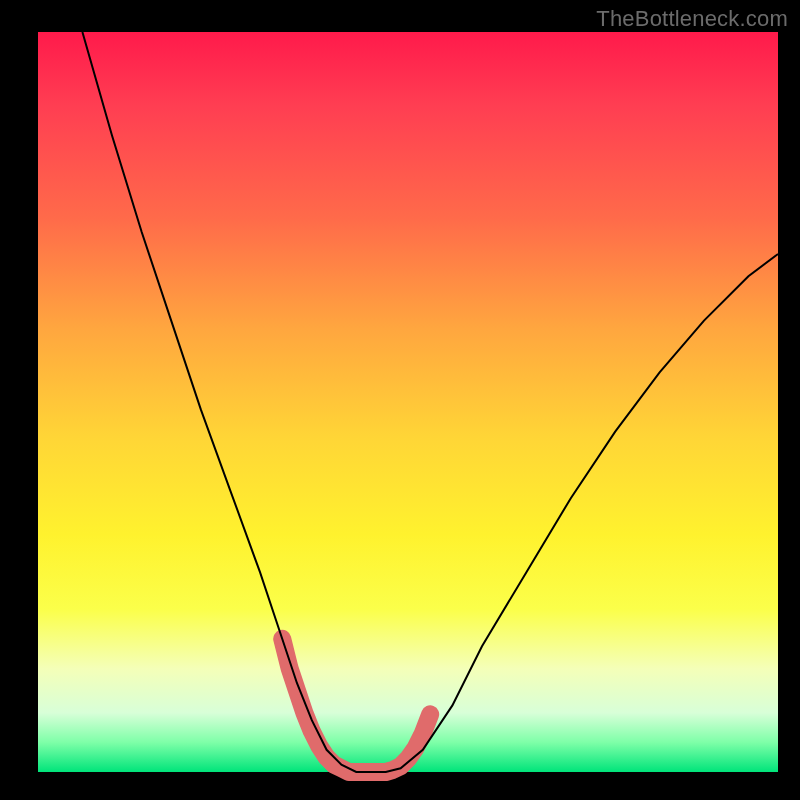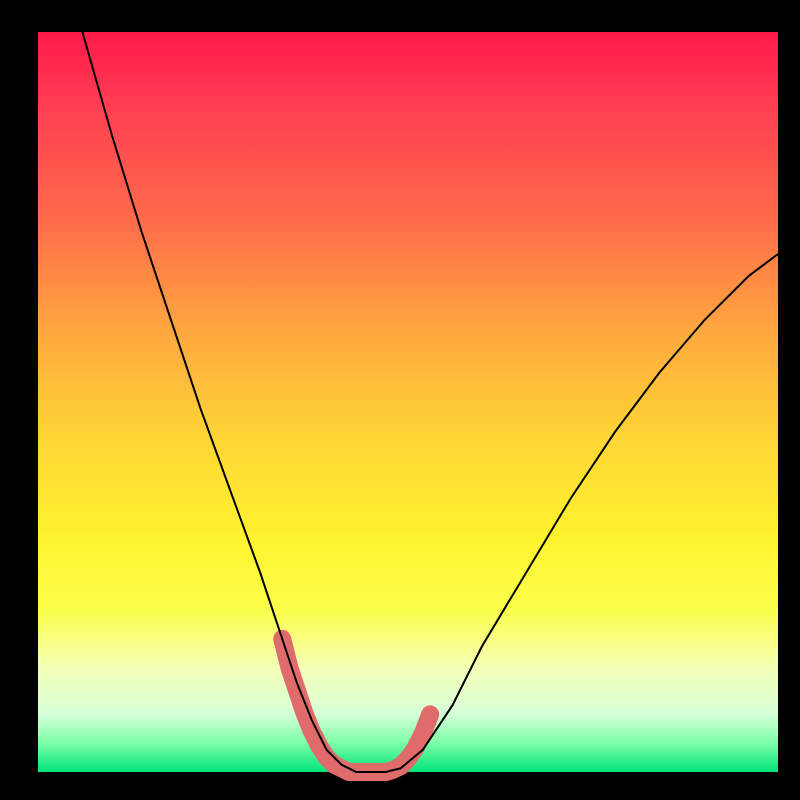--- a/index.html
+++ b/index.html
@@ -56,20 +56,21 @@
     top: 0;
     width: 740px;
     height: 740px;
     overflow: visible;
   }
 </style>
 </head>
 <body>
 
 <div class="frame">
+  <div class="watermark">TheBottleneck.com</div>
 
   <div class="plot">
     <svg class="curve" viewBox="0 0 740 740">
       <path id="threshold-path" fill="none" stroke="#e06b6b" stroke-width="18" stroke-linecap="round" stroke-linejoin="round" d="M244.2 606.8 L251.6 636.4 L259.0 658.6 L266.4 680.8 L273.8 699.3 L281.2 714.1 L288.6 725.2 L296.0 732.6 L303.4 736.3 L310.8 740.0 L318.2 740.0 L325.6 740.0 L333.0 740.0 L340.4 740.0 L347.8 740.0 L355.2 737.8 L362.6 734.1 L370.0 726.7 L377.4 716.3 L384.8 701.5 L392.2 682.3"></path>
       <path id="main-path" fill="none" stroke="#000" stroke-width="2" d="M44.4 0.0 L74.0 103.6 L103.6 199.8 L133.2 288.6 L162.8 377.4 L192.4 458.8 L222.0 540.2 L244.2 606.8 L259.0 651.2 L273.8 688.2 L288.6 717.8 L303.4 732.6 L318.2 740.0 L333.0 740.0 L347.8 740.0 L362.6 736.3 L384.8 717.8 L414.4 673.4 L444.0 614.2 L488.4 540.2 L532.8 466.2 L577.2 399.6 L621.6 340.4 L666.0 288.6 L710.4 244.2 L740.0 222.0"></path>
     </svg>
   </div>
 </div>
 
 </body></html>

